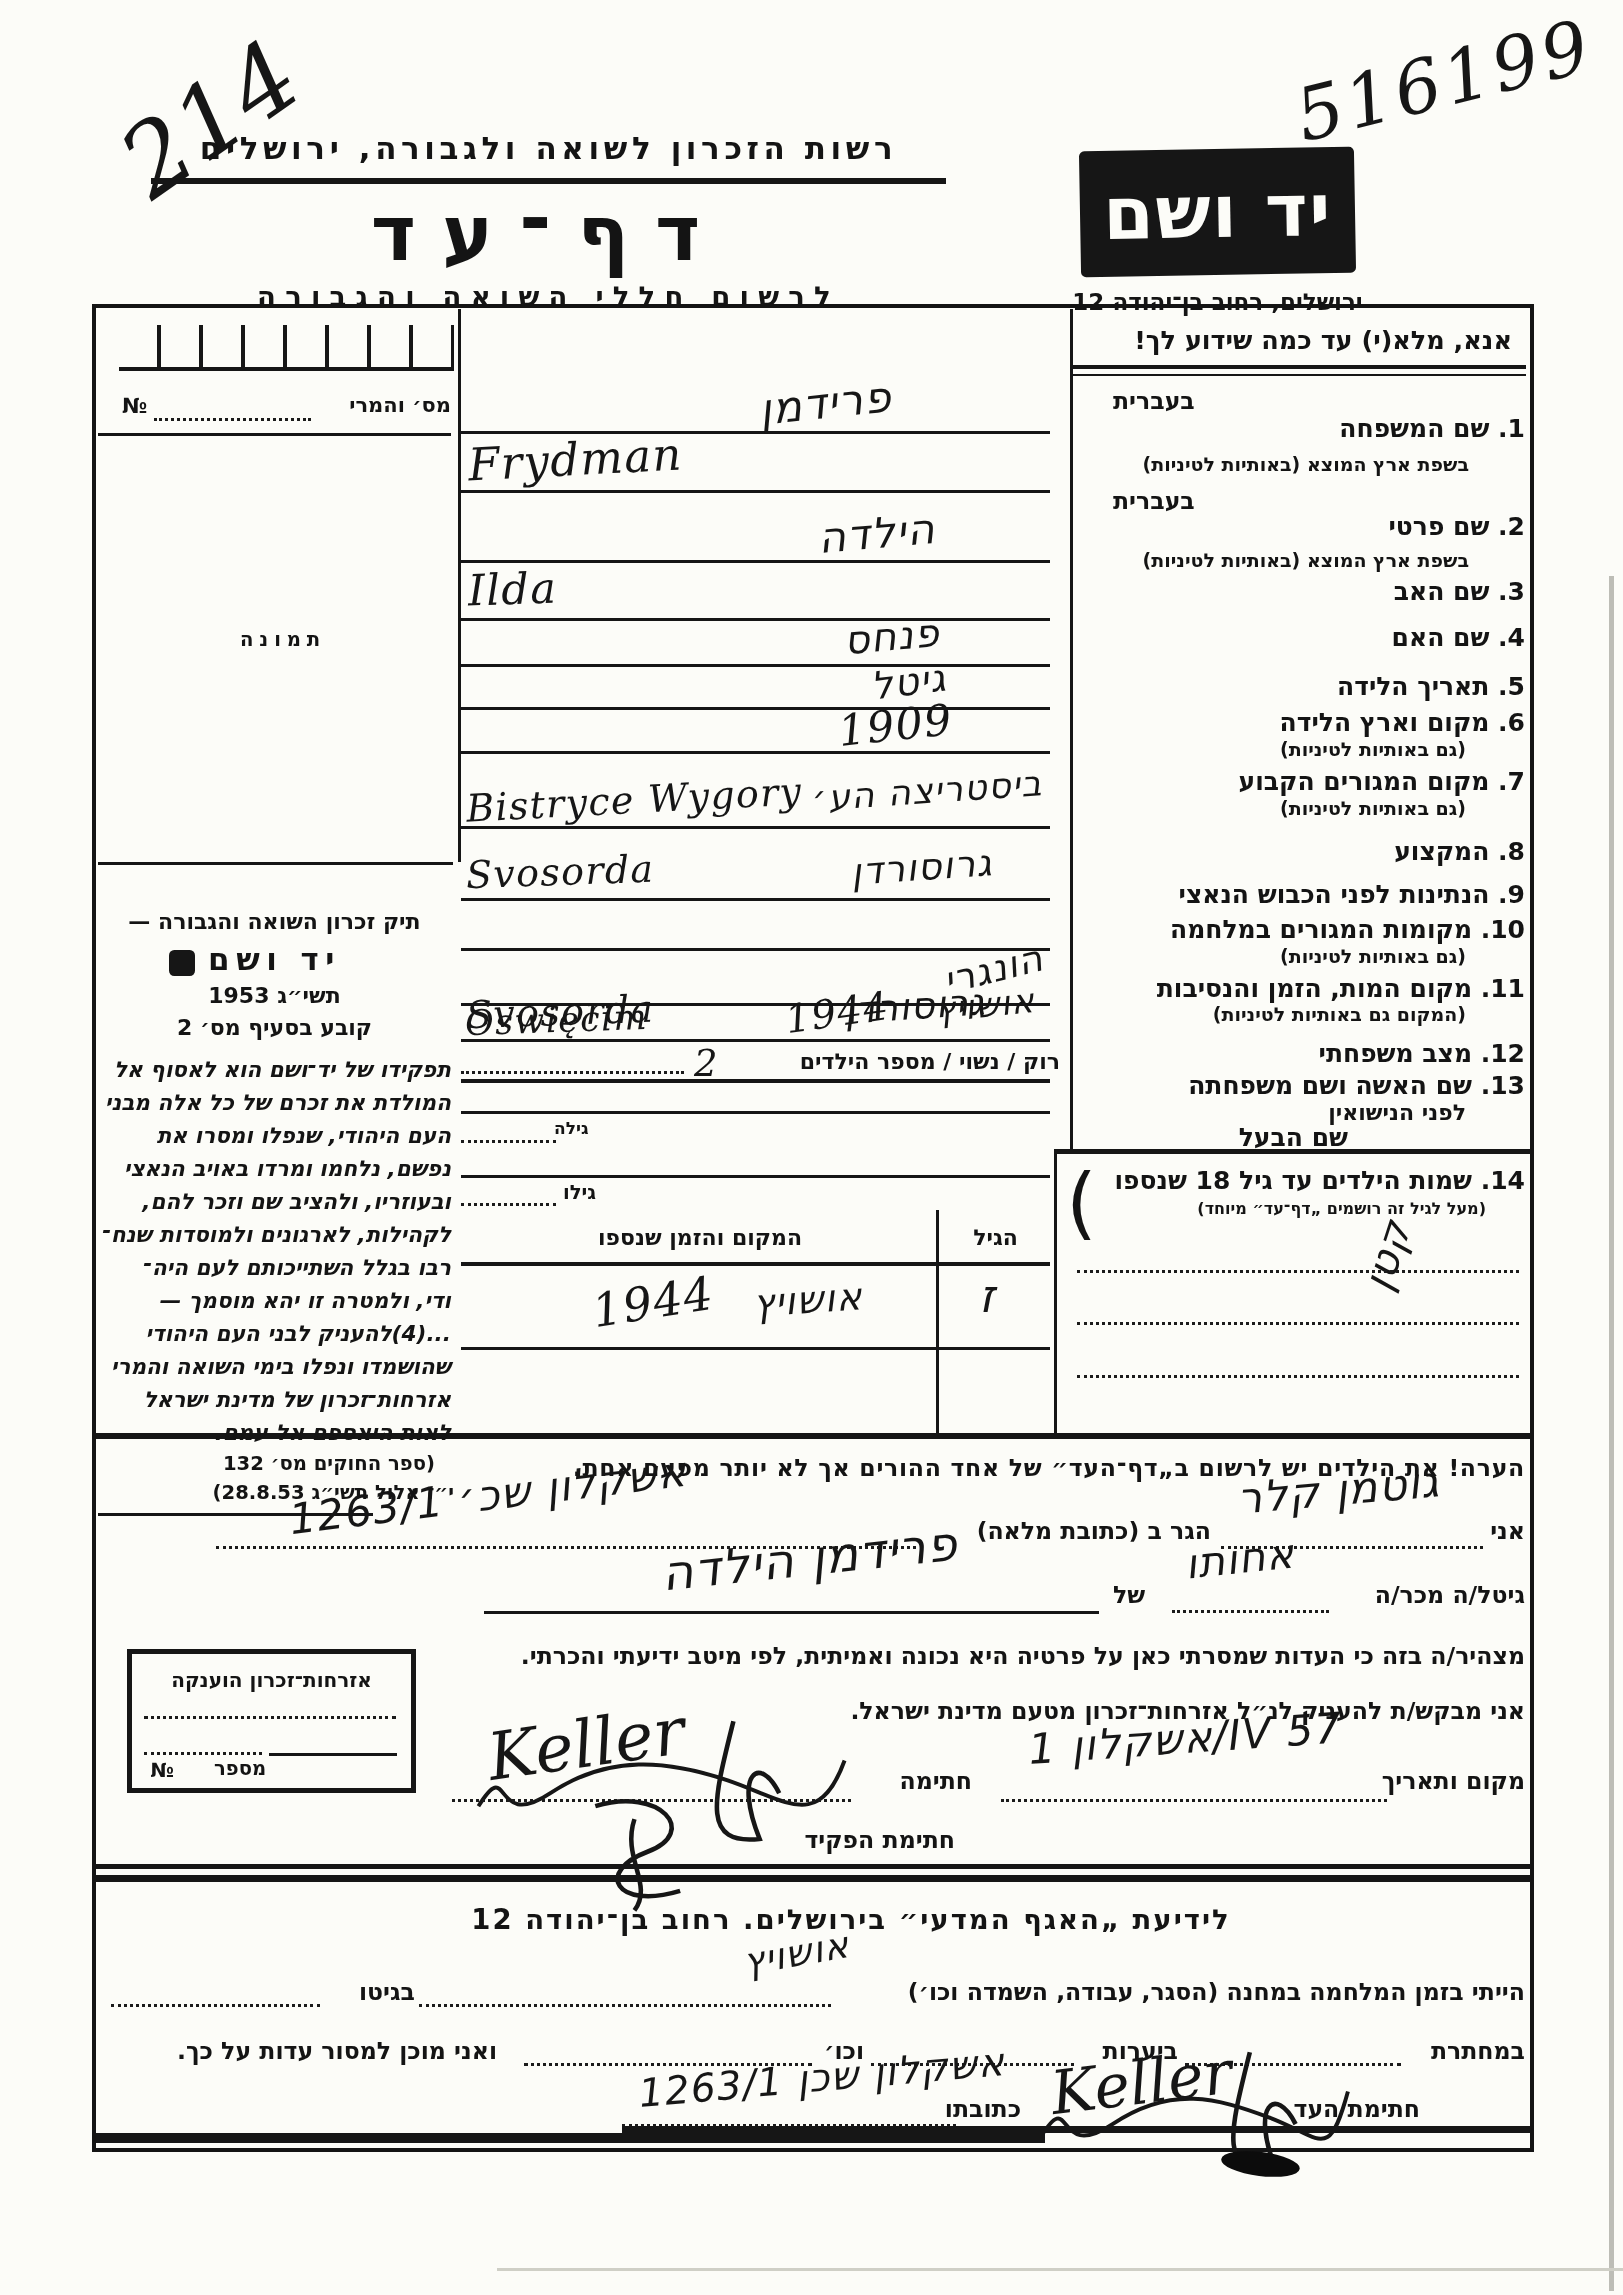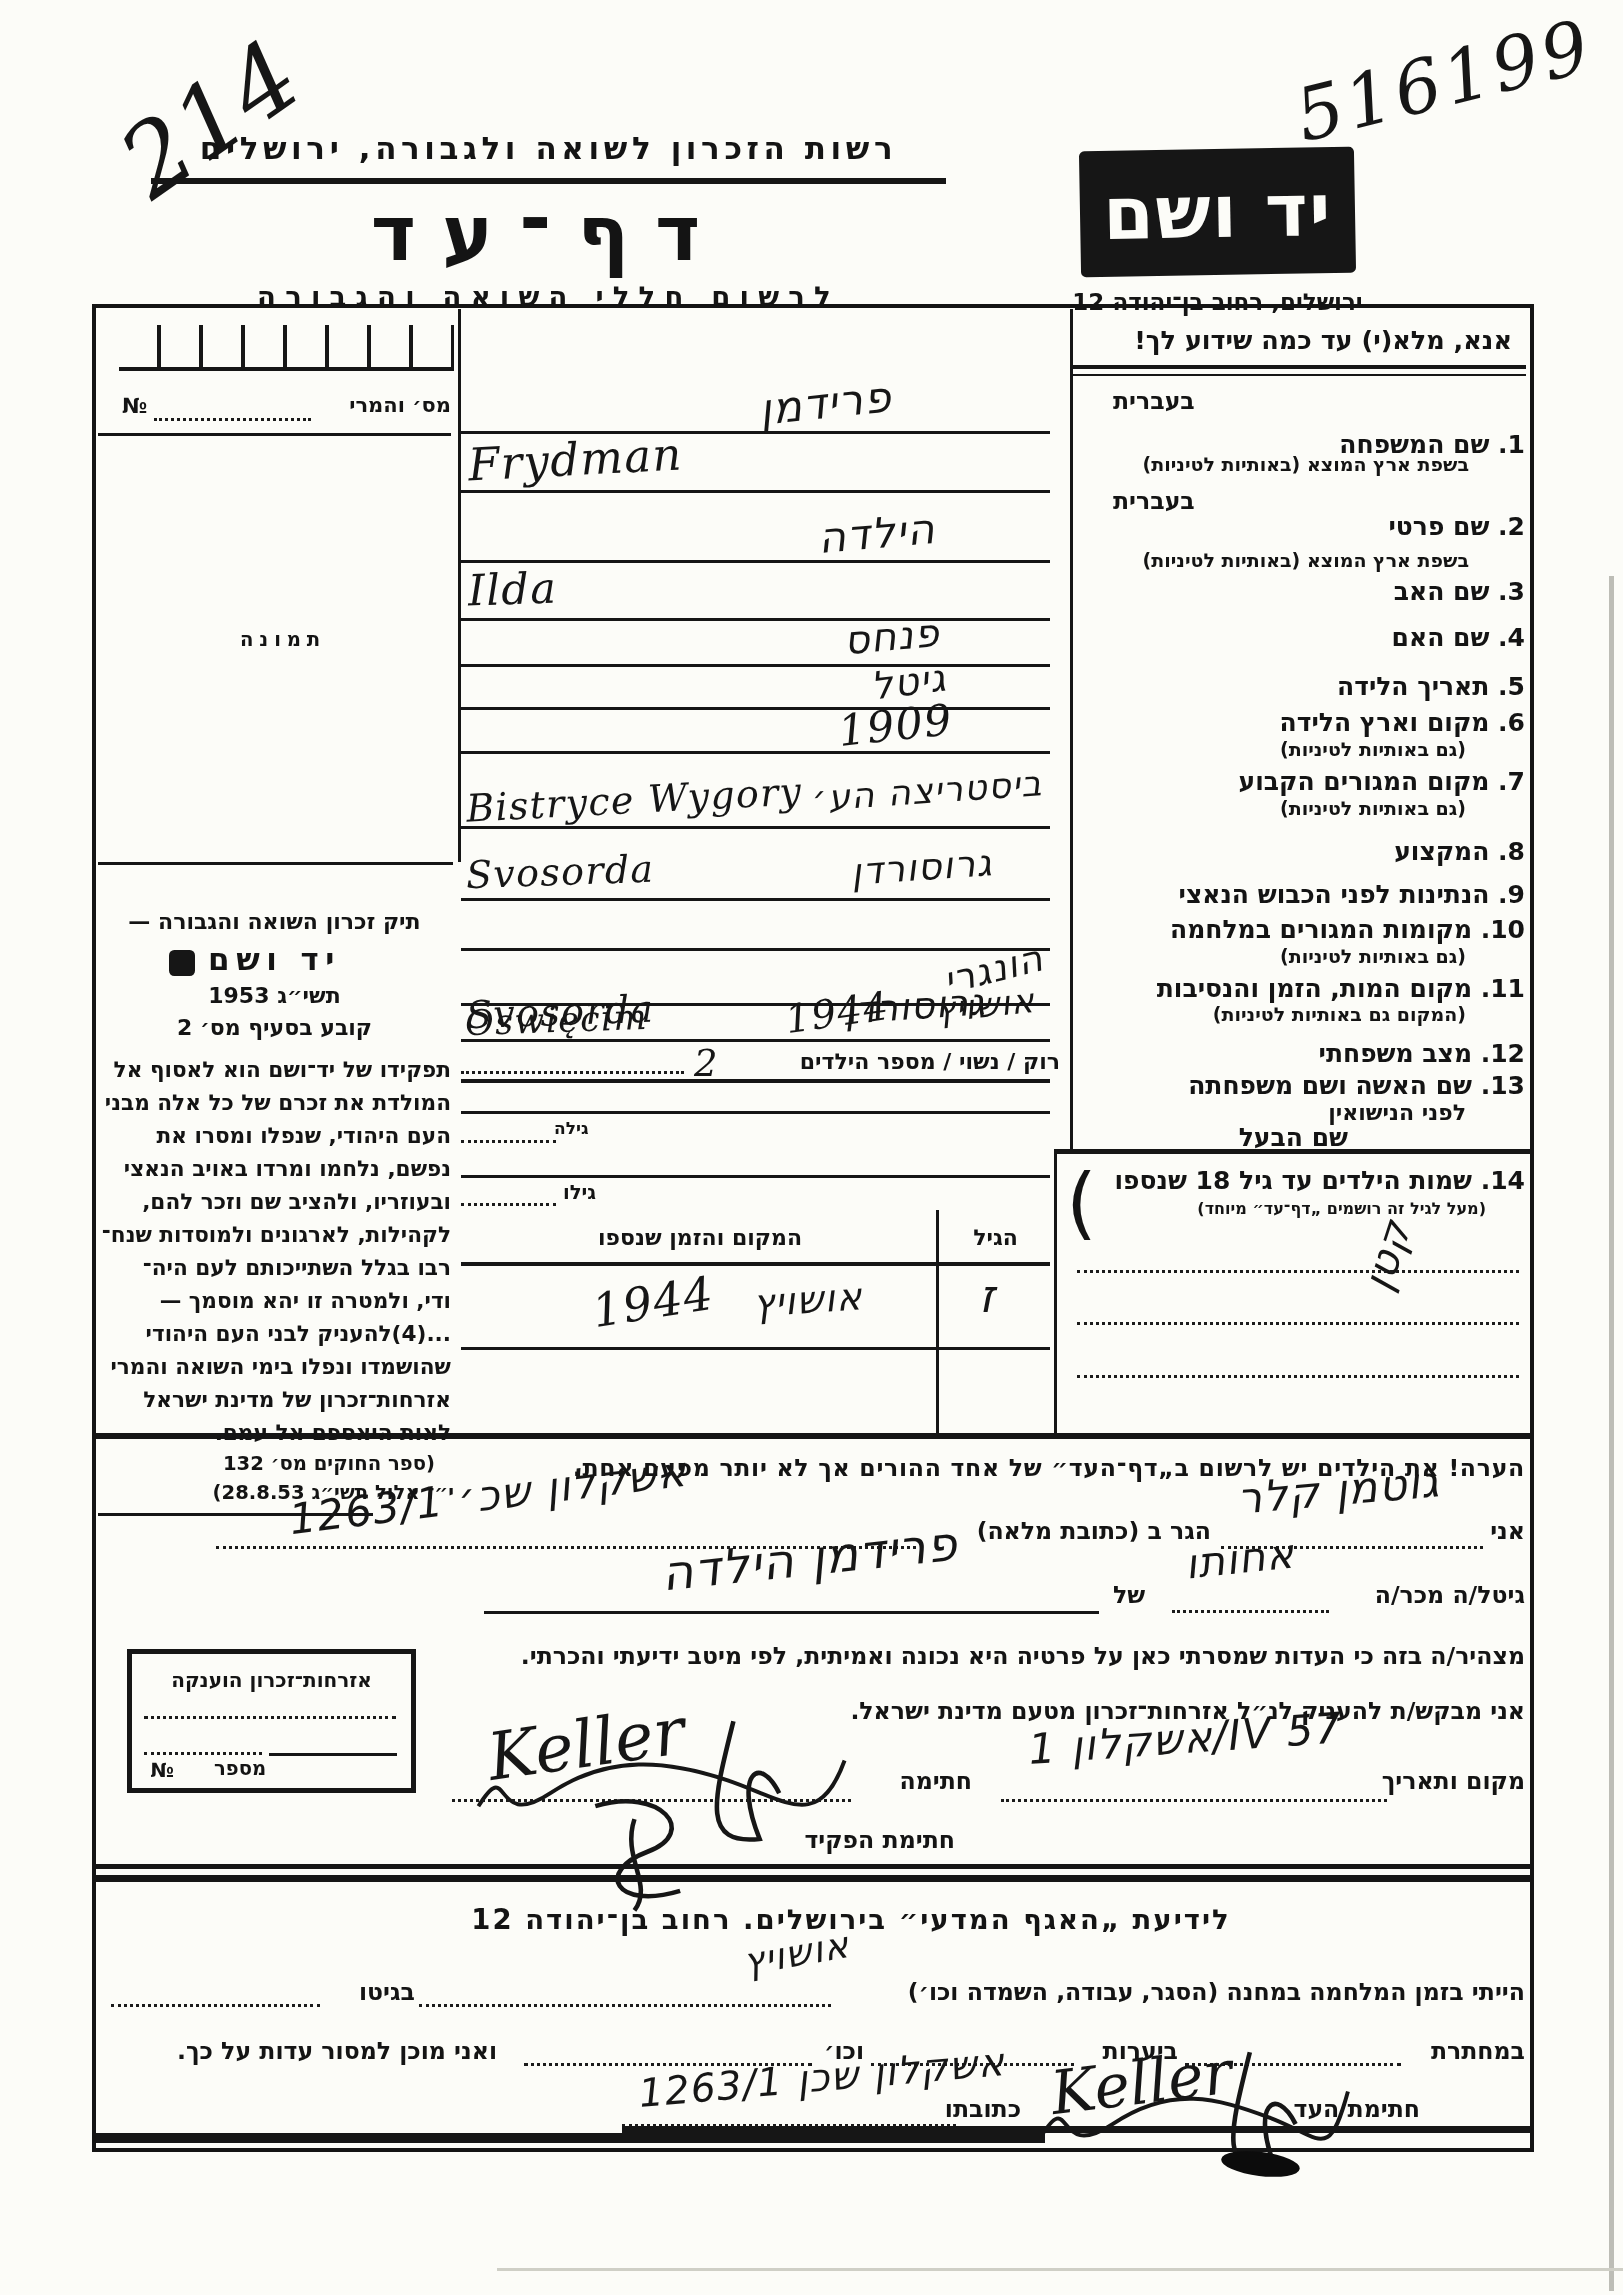--- a/index.html
+++ b/index.html
@@ -46,21 +46,21 @@
   <div class="dot" style="left:154px;top:418px;width:157px;"></div>
   <div class="abs lbl" style="left:122px;top:394px;font-size:21px;">№</div>
   <div class="line" style="left:98px;top:433px;width:353px;"></div>
   <div class="abs rtl lbl" style="left:240px;top:628px;font-size:19.6px;letter-spacing:5.9px;">תמונה</div>
 
   <div class="abs rtl lbl" style="right:111px;top:325px;font-size:25.5px;">אנא, מלא(י) עד כמה שידוע לך!</div>
   <div class="line" style="left:1070px;top:365px;width:456px;height:3.9px;"></div>
   <div class="line" style="left:1070px;top:374px;width:456px;height:2px;"></div>
 
   <div class="abs rtl lbl" style="left:1113px;top:387px;font-size:23.6px;">בעברית</div>
-  <div class="abs rtl lbl" style="right:98px;top:430px;font-size:25px;">1. שם המשפחה</div>
+  <div class="abs rtl lbl" style="right:98px;top:414px;font-size:25px;">1. שם המשפחה</div>
   <div class="abs rtl lbl" style="right:154px;top:453px;font-size:19px;">בשפת ארץ המוצא (באותיות לטיניות)</div>
   <div class="abs rtl lbl" style="left:1113px;top:487px;font-size:23.6px;">בעברית</div>
   <div class="abs rtl lbl" style="right:98px;top:512px;font-size:25px;">2. שם פרטי</div>
   <div class="abs rtl lbl" style="right:154px;top:549px;font-size:19px;">בשפת ארץ המוצא (באותיות לטיניות)</div>
   <div class="abs rtl lbl" style="right:98px;top:577px;font-size:25px;">3. שם האב</div>
   <div class="abs rtl lbl" style="right:98px;top:623px;font-size:25px;">4. שם האם</div>
   <div class="abs rtl lbl" style="right:98px;top:672px;font-size:25px;">5. תאריך הלידה</div>
   <div class="abs rtl lbl" style="right:98px;top:708px;font-size:25px;">6. מקום וארץ הלידה</div>
   <div class="abs rtl lbl" style="right:157px;top:738px;font-size:19px;">(גם באותיות לטיניות)</div>
   <div class="abs rtl lbl" style="right:98px;top:767px;font-size:25px;">7. מקום המגורים הקבוע</div>
@@ -215,21 +215,21 @@
   <div class="abs" style="left:1609px;top:576px;width:4.6px;height:1715px;background:#bdbdb6;"></div>
   <div class="abs" style="left:497px;top:2268px;width:1126px;height:2.6px;background:#cfcfc6;"></div>
 
   <div class="line" style="left:98px;top:862px;width:355px;height:3.3px;"></div>
   <div class="abs rtl lbl ctr" style="left:98px;top:909px;width:353px;font-size:22px;">תיק זכרון השואה והגבורה —</div>
   <div class="abs rtl lbl ctr" style="left:98px;top:941px;width:353px;font-size:31px;letter-spacing:6.5px;">יד ושם</div>
   <div class="abs" style="left:169px;top:950px;width:26px;height:26px;background:#161616;border-radius:5.2px;"></div>
   <div class="abs rtl lbl ctr" style="left:98px;top:983px;width:353px;font-size:22px;">תשי״ג 1953</div>
   <div class="abs rtl lbl ctr" style="left:98px;top:1015px;width:353px;font-size:22px;">קובע בסעיף מס׳ 2</div>
 
-  <div class="abs rtl" style="left:98px;top:1053px;width:353px;font-size:21.6px;font-weight:bold;line-height:33px;text-align:right;">
+  <div class="abs rtl" style="left:98px;top:1053px;width:353px;font-size:21.6px;font-weight:bold;line-height:33px;text-align:right;font-style:italic;">
     <div>תפקידו של יד־ושם הוא לאסוף אל</div>
     <div>המולדת את זכרם של כל אלה מבני</div>
     <div>העם היהודי, שנפלו ומסרו את</div>
     <div>נפשם, נלחמו ומרדו באויב הנאצי</div>
     <div>ובעוזריו, ולהציב שם וזכר להם,</div>
     <div>לקהילות, לארגונים ולמוסדות שנח־</div>
     <div>רבו בגלל השתייכותם לעם היה־</div>
     <div>ודי, ולמטרה זו יהא מוסמך —</div>
     <div>...(4)להעניק לבני העם היהודי</div>
     <div>שהושמדו ונפלו בימי השואה והמרי</div>

